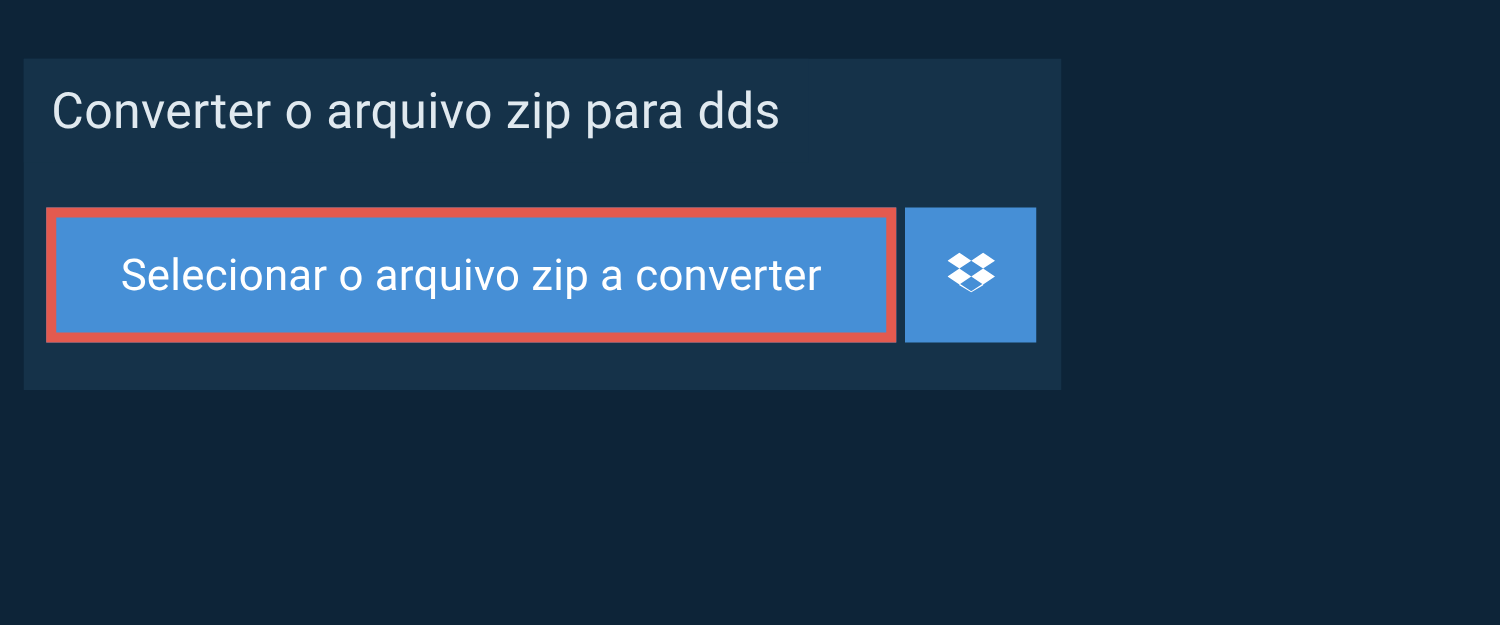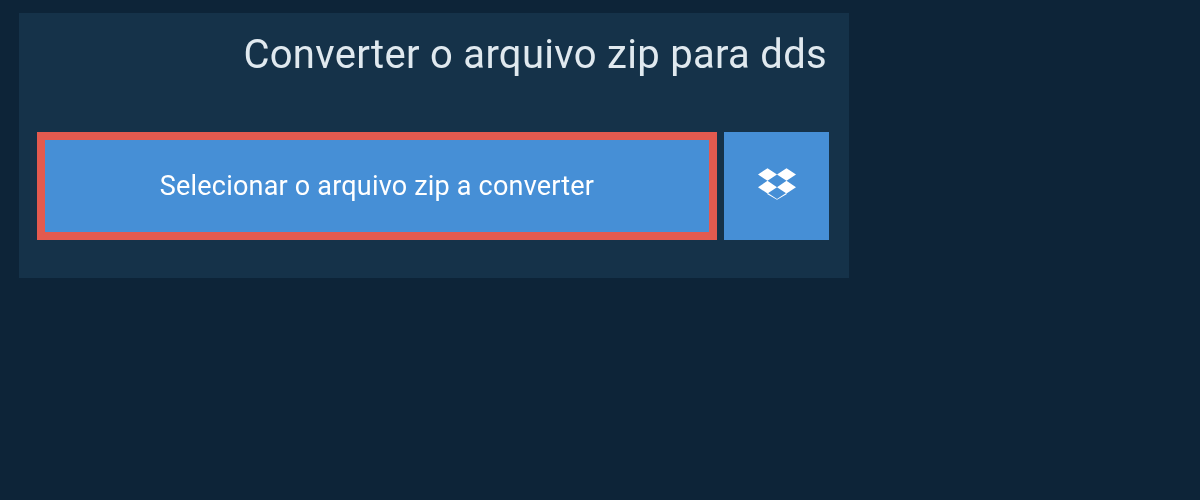--- a/index.html
+++ b/index.html
@@ -8,25 +8,24 @@
       box-sizing: border-box;
     }
     body {
       width: 1200px;
       height: 500px;
       background: #0d2438;
       font-family: -apple-system, BlinkMacSystemFont, "Segoe UI", Roboto, Helvetica, Arial, sans-serif;
       overflow: hidden;
     }
     .panel {
-      margin-top: 13px;
+      margin-top: 47px;
       margin-left: 19px;
       width: 830px;
       background: #153249;
-      text-align: right;
     }
     .title-bar {
       background: #153249;
       padding: 18px 22px 18px 22px;
       display: inline-block;
     }
     .title-text {
       color: #e0e9ef;
       font-size: 40px;
       font-weight: 400;
@@ -42,21 +41,21 @@
       background: #468fd6;
       border: 8px solid #e35a4f;
       display: flex;
       align-items: center;
       justify-content: center;
       height: 108px;
       cursor: pointer;
     }
     .select-button-text {
       color: #ffffff;
-      font-size: 27px;
+      font-size: 35px;
       font-weight: 400;
       letter-spacing: 0.2px;
     }
     .dropbox-button {
       width: 105px;
       height: 108px;
       background: #468fd6;
       display: flex;
       align-items: center;
       justify-content: center;

